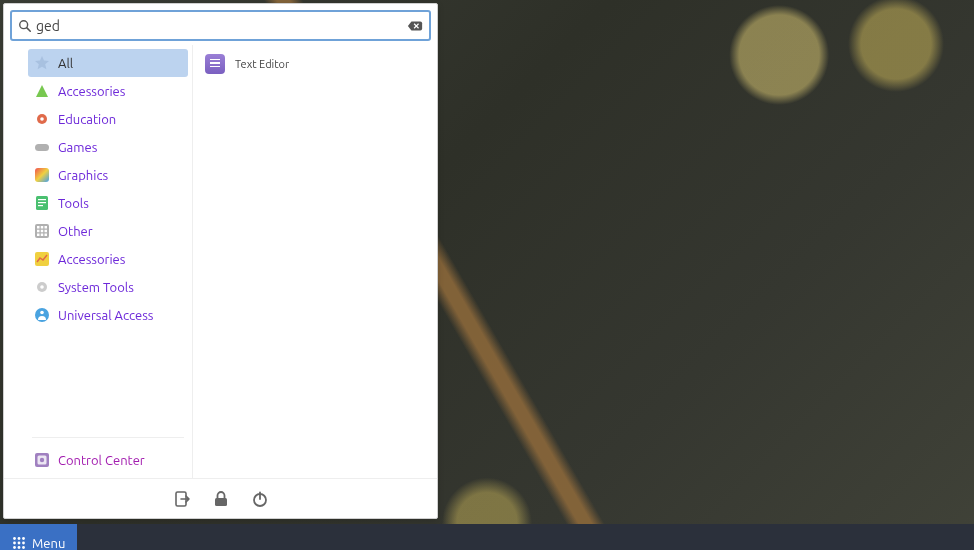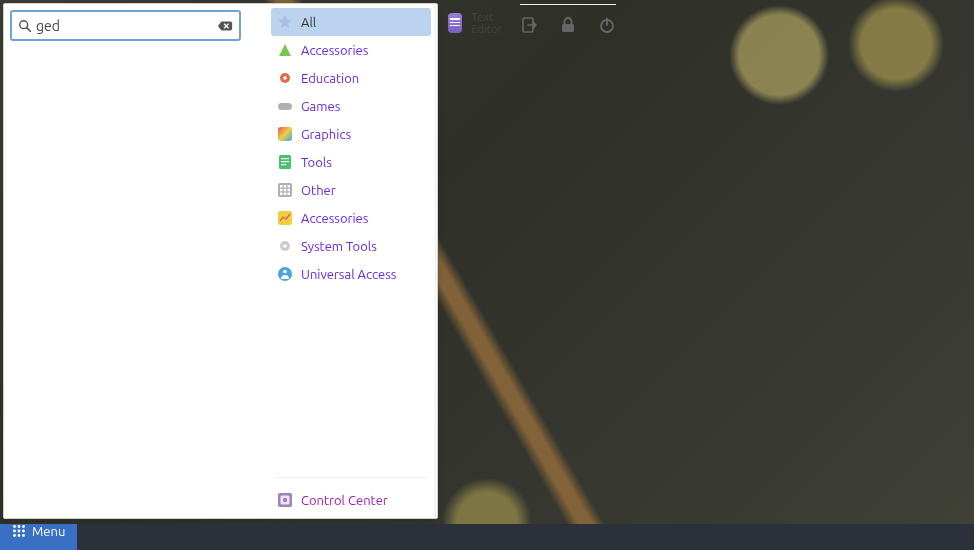--- a/index.html
+++ b/index.html
@@ -19,33 +19,33 @@
     linear-gradient(60deg, transparent 45%, rgba(150,110,60,0.8) 46%, rgba(150,110,60,0.8) 47%, transparent 48%);
   filter: blur(0.5px);
 }
 .taskbar {
   position: absolute; bottom: 0; left: 0; right: 0;
   height: 26px;
   background: #2b303b;
   display: flex; align-items: center;
 }
 .menu-button {
-  height: 100%; display: flex; align-items: flex-start; gap: 6px;
+  height: 100%; display: flex; align-items: flex-end; gap: 6px;
   padding: 0 12px; background: #3a70c4; color: #fff; font-size: 13px;
   cursor: pointer;
 }
 .menu-button svg { width: 14px; height: 14px; }
 .menu-panel {
   position: absolute;
   left: 3px; top: 3px; bottom: 31px;
   width: 435px;
   background: #fff;
   border: 1px solid #d0d0d0;
   border-radius: 2px;
-  display: flex; flex-direction: row;
+  display: flex; flex-direction: column;
   box-shadow: 0 2px 6px rgba(0,0,0,0.15);
 }
 .search-row {
   padding: 6px 6px 4px 6px;
 }
 .search-field {
   position: relative;
   border: 2px solid #6fa2d8;
   border-radius: 3px;
   height: 31px;

